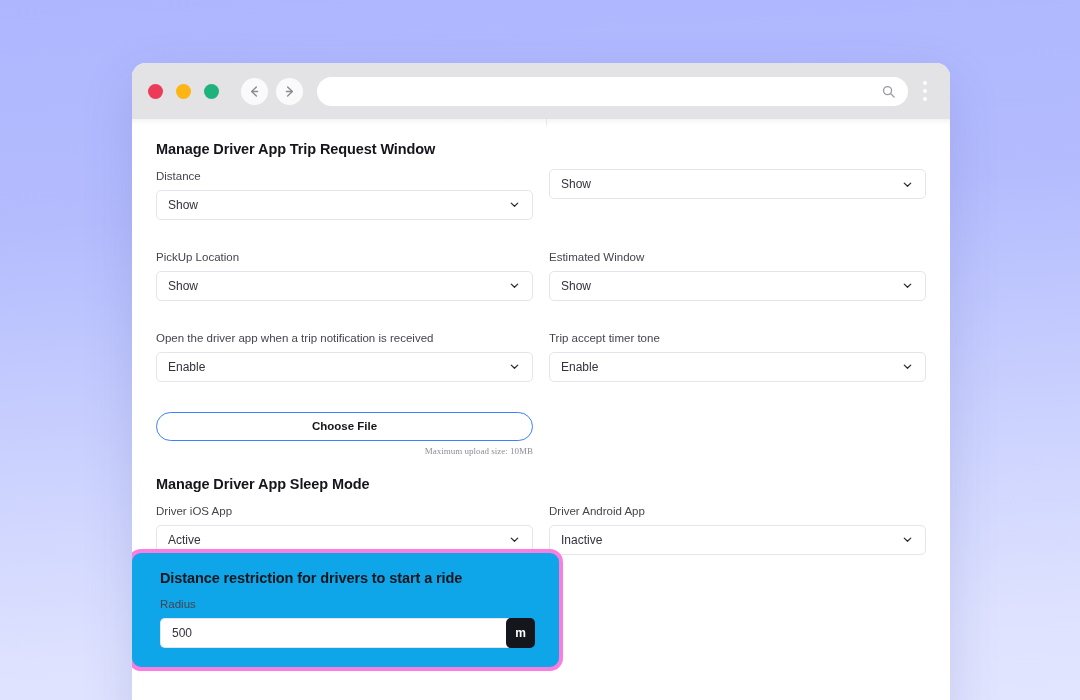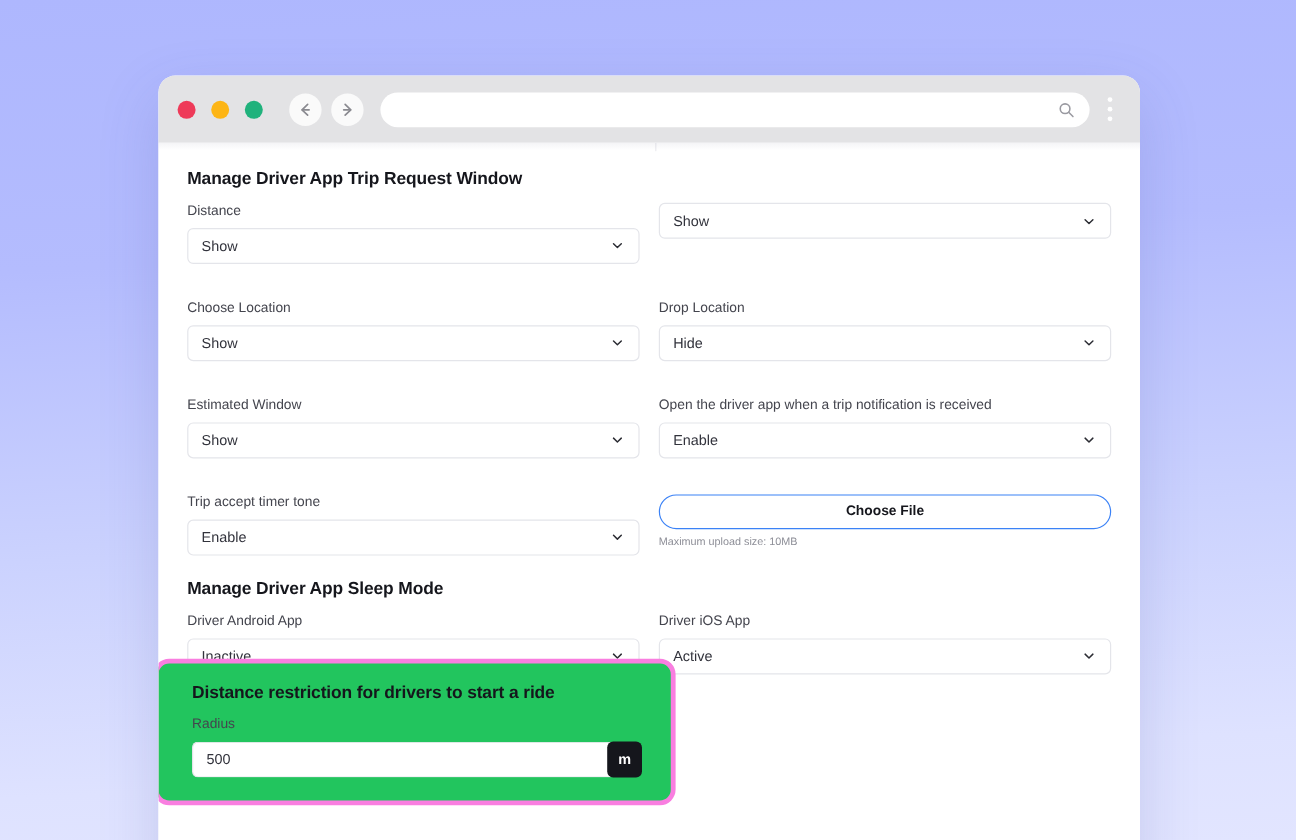--- a/index.html
+++ b/index.html
@@ -178,33 +178,34 @@
     align-items: center;
     justify-content: center;
     font-size: 11.5px;
     font-weight: bold;
     color: #15161C;
     cursor: pointer;
   }
   .upload-note {
     font-size: 9px;
     color: #8D8E97;
-    text-align: left;
+    text-align: right;
     margin-top: 5px;
+    font-family: Liberation Serif, serif;
   }
 
   
   .highlight-card {
     position: absolute;
     left: -4px;
     top: 430px;
     width: 435px;
     border: 4px solid #F97EE0;
     border-radius: 13px;
-    background: #22c55e;
+    background: #0ea5e9;
     padding: 17px 24px 19px 28px;
     z-index: 5;
   }
   .highlight-card .section-title { margin-bottom: 11px; }
 
   .radius-input-wrap {
     display: flex;
     align-items: stretch;
     height: 30px;
   }
@@ -315,42 +316,31 @@
           <span class="val">Show</span>
           <span class="chev">
             <svg width="13" height="13" viewBox="0 0 16 16">
                 <path d="M4 6.3 L8 10.2 L12 6.3" fill="none" stroke="#2B2C33" stroke-width="1.5" stroke-linecap="round" stroke-linejoin="round"></path>
               </svg>
           </span>
         </div>
       </div>
 
       <div class="field">
-        <div class="field-label">Choose Location</div>
+        <div class="field-label">PickUp Location</div>
         <div class="select-box">
           <span class="val">Show</span>
           <span class="chev">
             <svg width="13" height="13" viewBox="0 0 16 16">
                 <path d="M4 6.3 L8 10.2 L12 6.3" fill="none" stroke="#2B2C33" stroke-width="1.5" stroke-linecap="round" stroke-linejoin="round"></path>
               </svg>
           </span>
         </div>
       </div>
 
-      <div class="field">
-        <div class="field-label">Drop Location</div>
-        <div class="select-box">
-          <span class="val">Hide</span>
-          <span class="chev">
-            <svg width="13" height="13" viewBox="0 0 16 16">
-                <path d="M4 6.3 L8 10.2 L12 6.3" fill="none" stroke="#2B2C33" stroke-width="1.5" stroke-linecap="round" stroke-linejoin="round"></path>
-              </svg>
-          </span>
-        </div>
-      </div>
 
       <div class="field">
         <div class="field-label">Estimated Window</div>
         <div class="select-box">
           <span class="val">Show</span>
           <span class="chev">
             <svg width="13" height="13" viewBox="0 0 16 16">
                 <path d="M4 6.3 L8 10.2 L12 6.3" fill="none" stroke="#2B2C33" stroke-width="1.5" stroke-linecap="round" stroke-linejoin="round"></path>
               </svg>
           </span>
@@ -385,43 +375,43 @@
         <div class="choose-file">Choose File</div>
         <div class="upload-note">Maximum upload size: 10MB</div>
       </div>
 
     </div>
 
     <div class="sleep-section">
       <div class="section-title">Manage Driver App Sleep Mode</div>
 
       <div class="grid">
+        <div class="field">
+          <div class="field-label">Driver iOS App</div>
+          <div class="select-box">
+            <span class="val">Active</span>
+            <span class="chev">
+              <svg width="13" height="13" viewBox="0 0 16 16">
+                  <path d="M4 6.3 L8 10.2 L12 6.3" fill="none" stroke="#2B2C33" stroke-width="1.5" stroke-linecap="round" stroke-linejoin="round"></path>
+                </svg>
+            </span>
+          </div>
+        </div>
+
         <div class="field">
           <div class="field-label">Driver Android App</div>
           <div class="select-box">
             <span class="val">Inactive</span>
             <span class="chev">
               <svg width="13" height="13" viewBox="0 0 16 16">
                   <path d="M4 6.3 L8 10.2 L12 6.3" fill="none" stroke="#2B2C33" stroke-width="1.5" stroke-linecap="round" stroke-linejoin="round"></path>
                 </svg>
             </span>
           </div>
         </div>
-
-        <div class="field">
-          <div class="field-label">Driver iOS App</div>
-          <div class="select-box">
-            <span class="val">Active</span>
-            <span class="chev">
-              <svg width="13" height="13" viewBox="0 0 16 16">
-                  <path d="M4 6.3 L8 10.2 L12 6.3" fill="none" stroke="#2B2C33" stroke-width="1.5" stroke-linecap="round" stroke-linejoin="round"></path>
-                </svg>
-            </span>
-          </div>
-        </div>
       </div>
     </div>
 
     <div class="highlight-card">
       <div class="section-title">Distance restriction for drivers to start a ride</div>
       <div class="field-label">Radius</div>
       <div class="radius-input-wrap">
         <input class="radius-input" type="text" placeholder="500" value="500" style="">
         <div class="radius-unit">m</div>
       </div>

